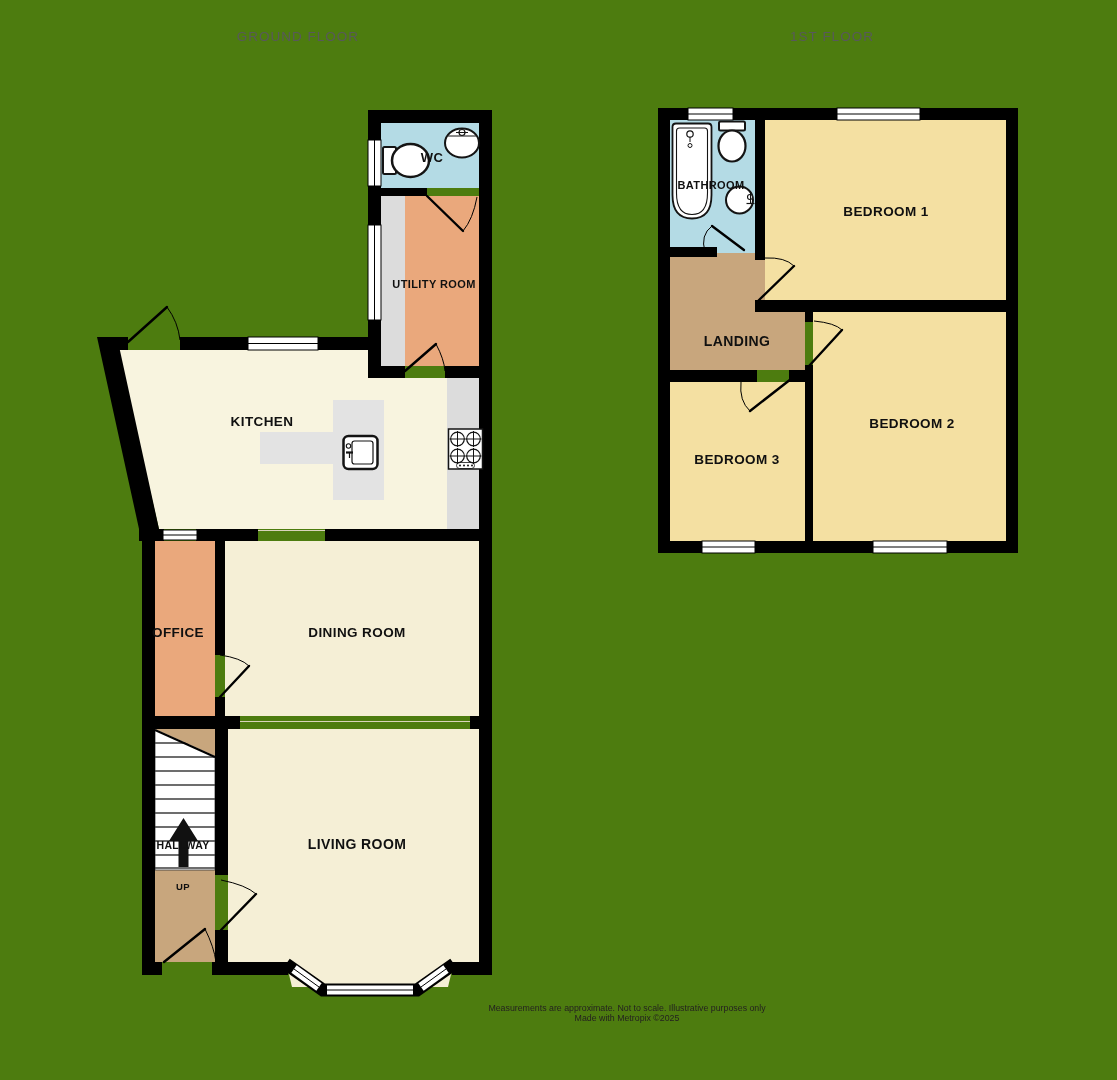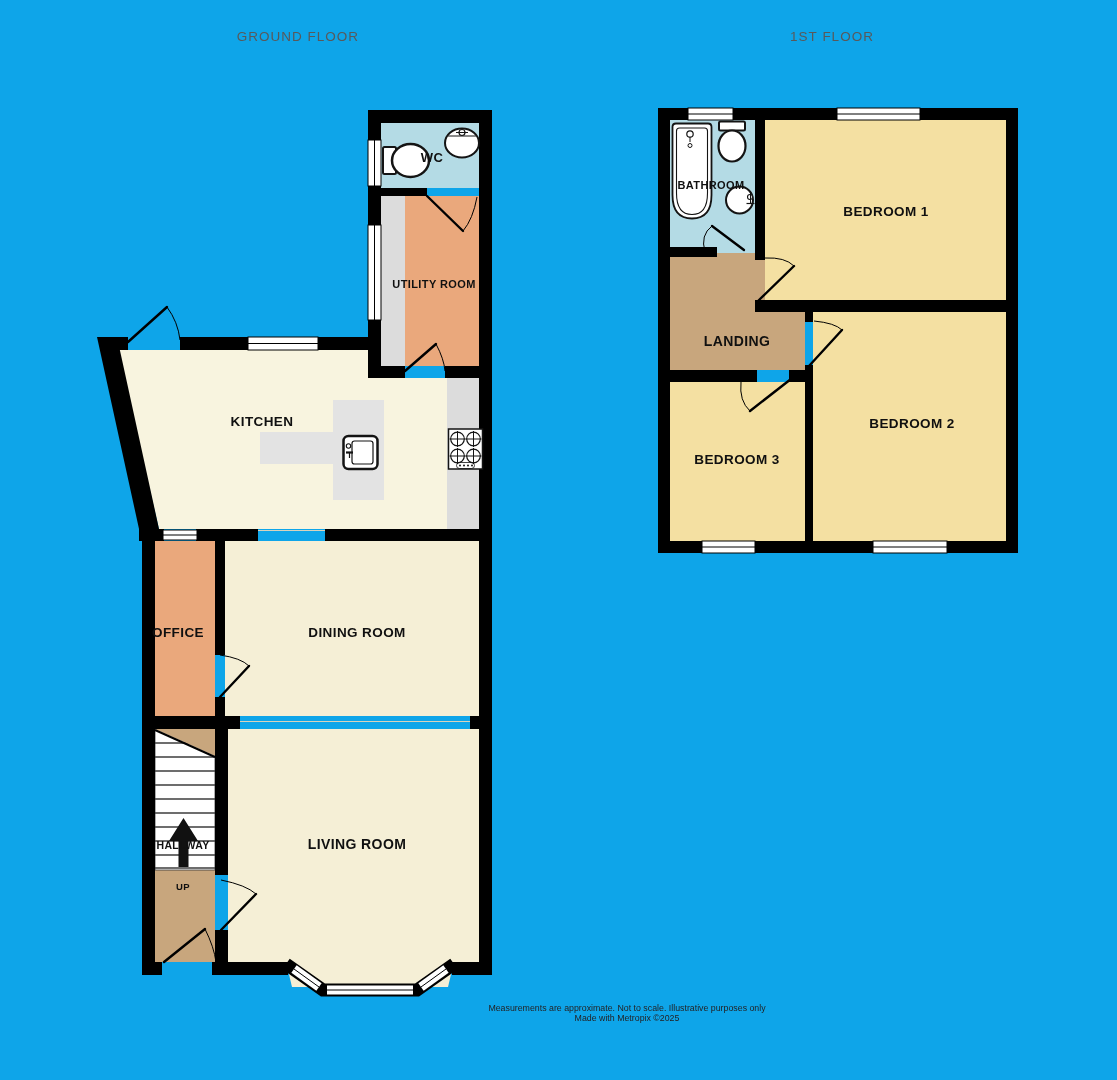--- a/index.html
+++ b/index.html
@@ -1,16 +1,16 @@
 <!DOCTYPE html>
 <html><head>
 <meta charset="utf-8">
 <style>
   html,body{margin:0;padding:0;background:#fff;}
-  .canvas{position:relative;width:1117px;height:1080px;background:#0ea5e9;overflow:hidden;
+  .canvas{position:relative;width:1117px;height:1080px;background:#4d7c0f;overflow:hidden;
           font-family:"Liberation Sans",sans-serif;}
   .canvas svg{position:absolute;left:0;top:0;}
   .wall{fill:#000;}
   .pane{fill:#fff;stroke:#000;stroke-width:1;}
   .pane-line{stroke:#000;stroke-width:1;}
   .leaf{stroke:#000;stroke-width:2.4;fill:none;stroke-linecap:round;}
   .swing{stroke:#000;stroke-width:1;fill:none;}
   .fix{fill:#fff;stroke:#141414;}
   .fixline{stroke:#141414;fill:none;}
   .lbl{font-family:"Liberation Sans",sans-serif;font-weight:bold;fill:#101010;

